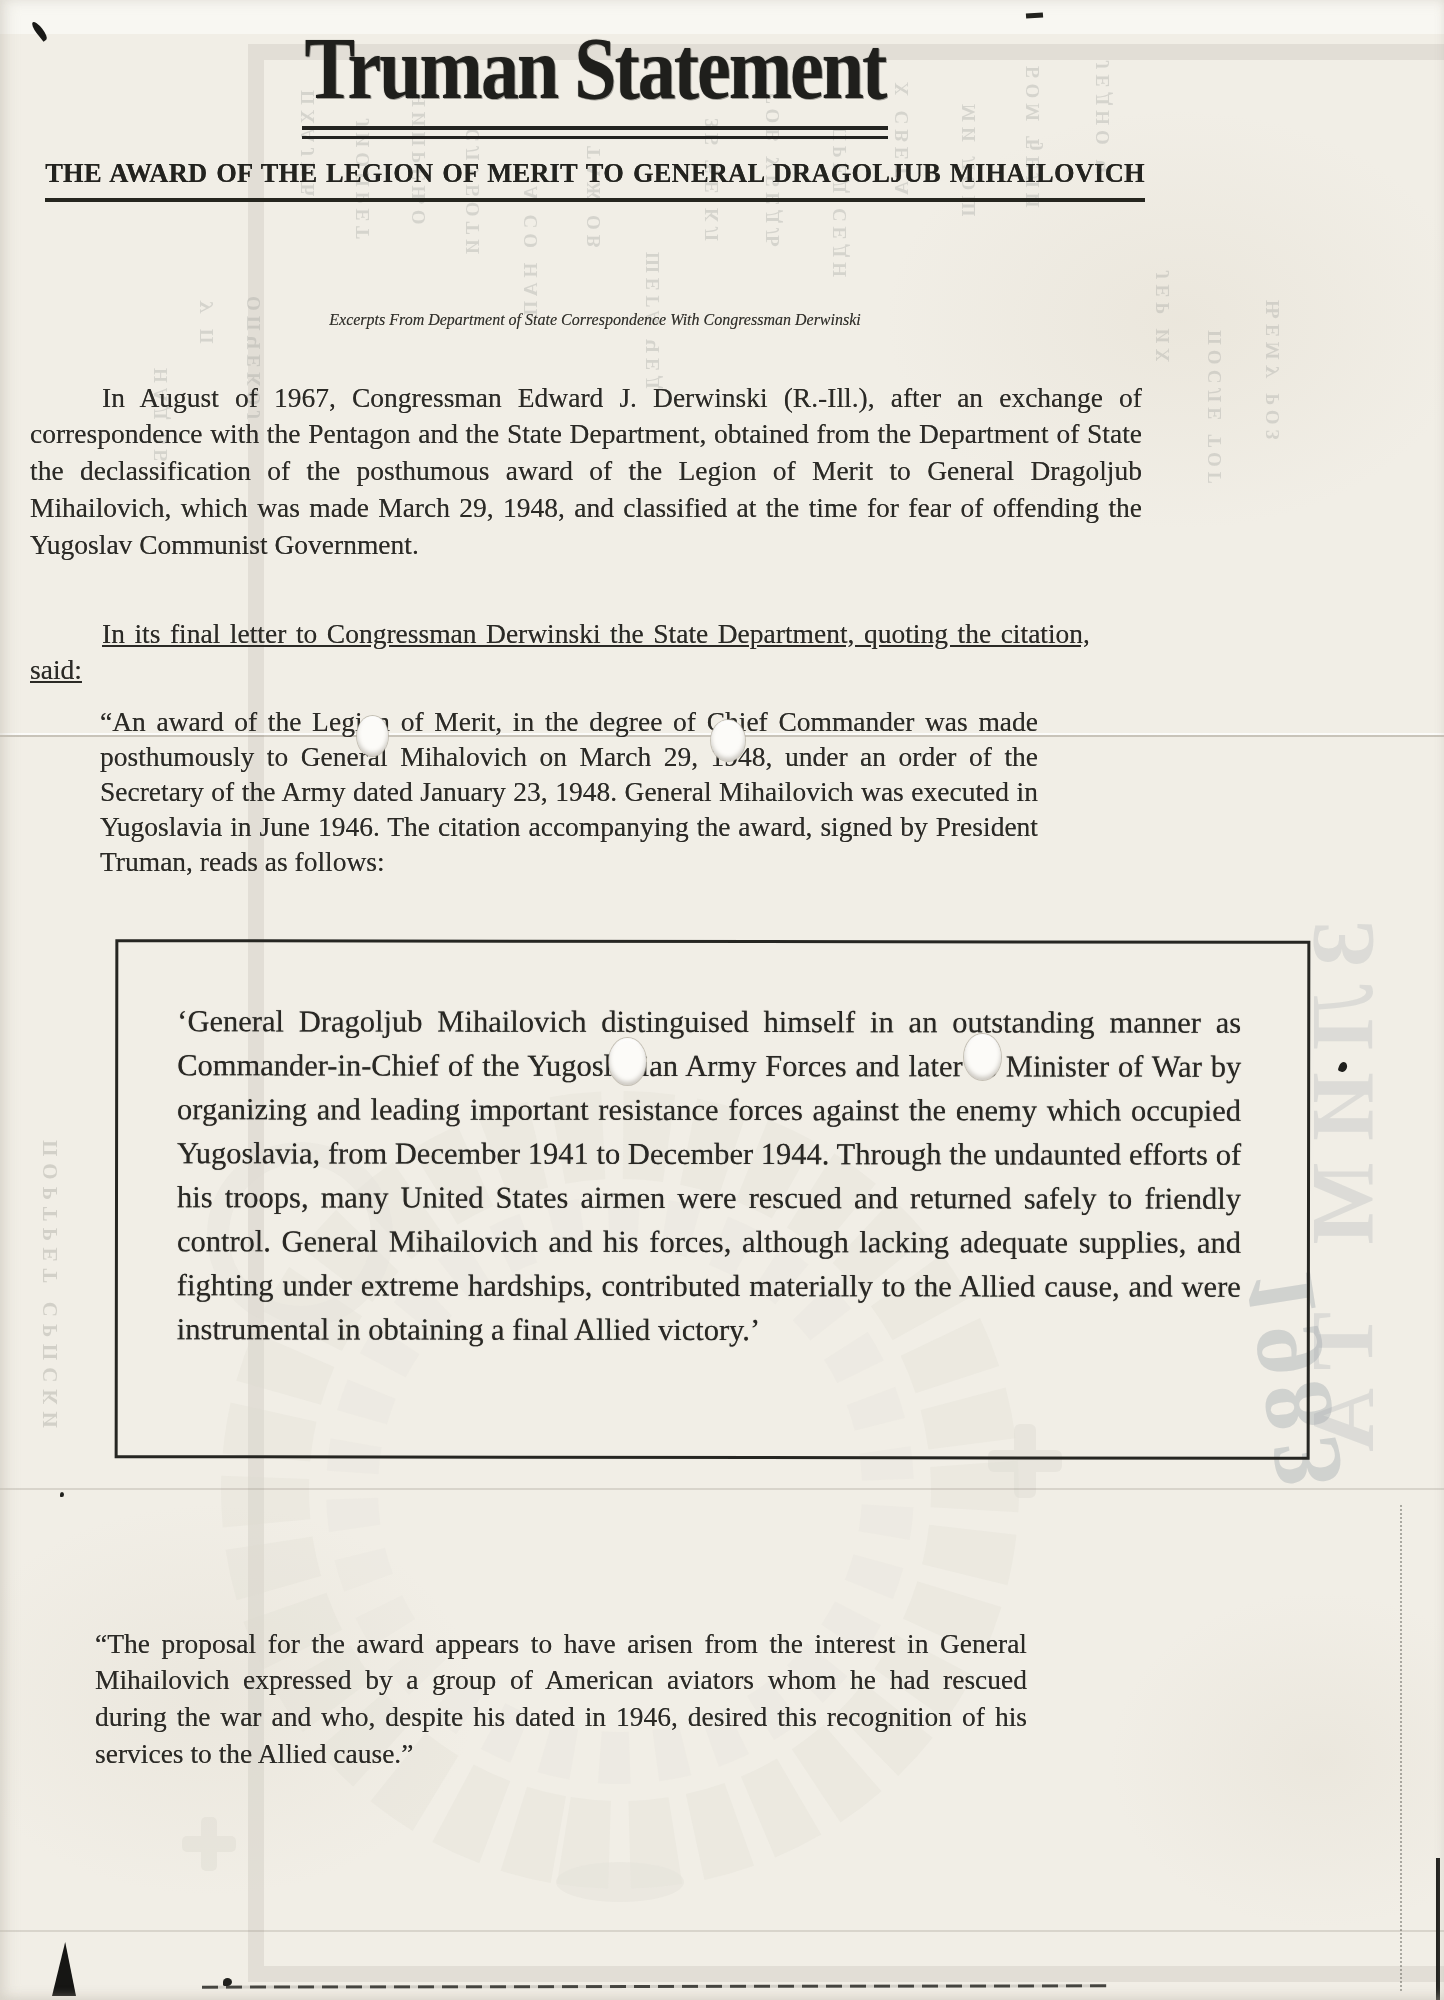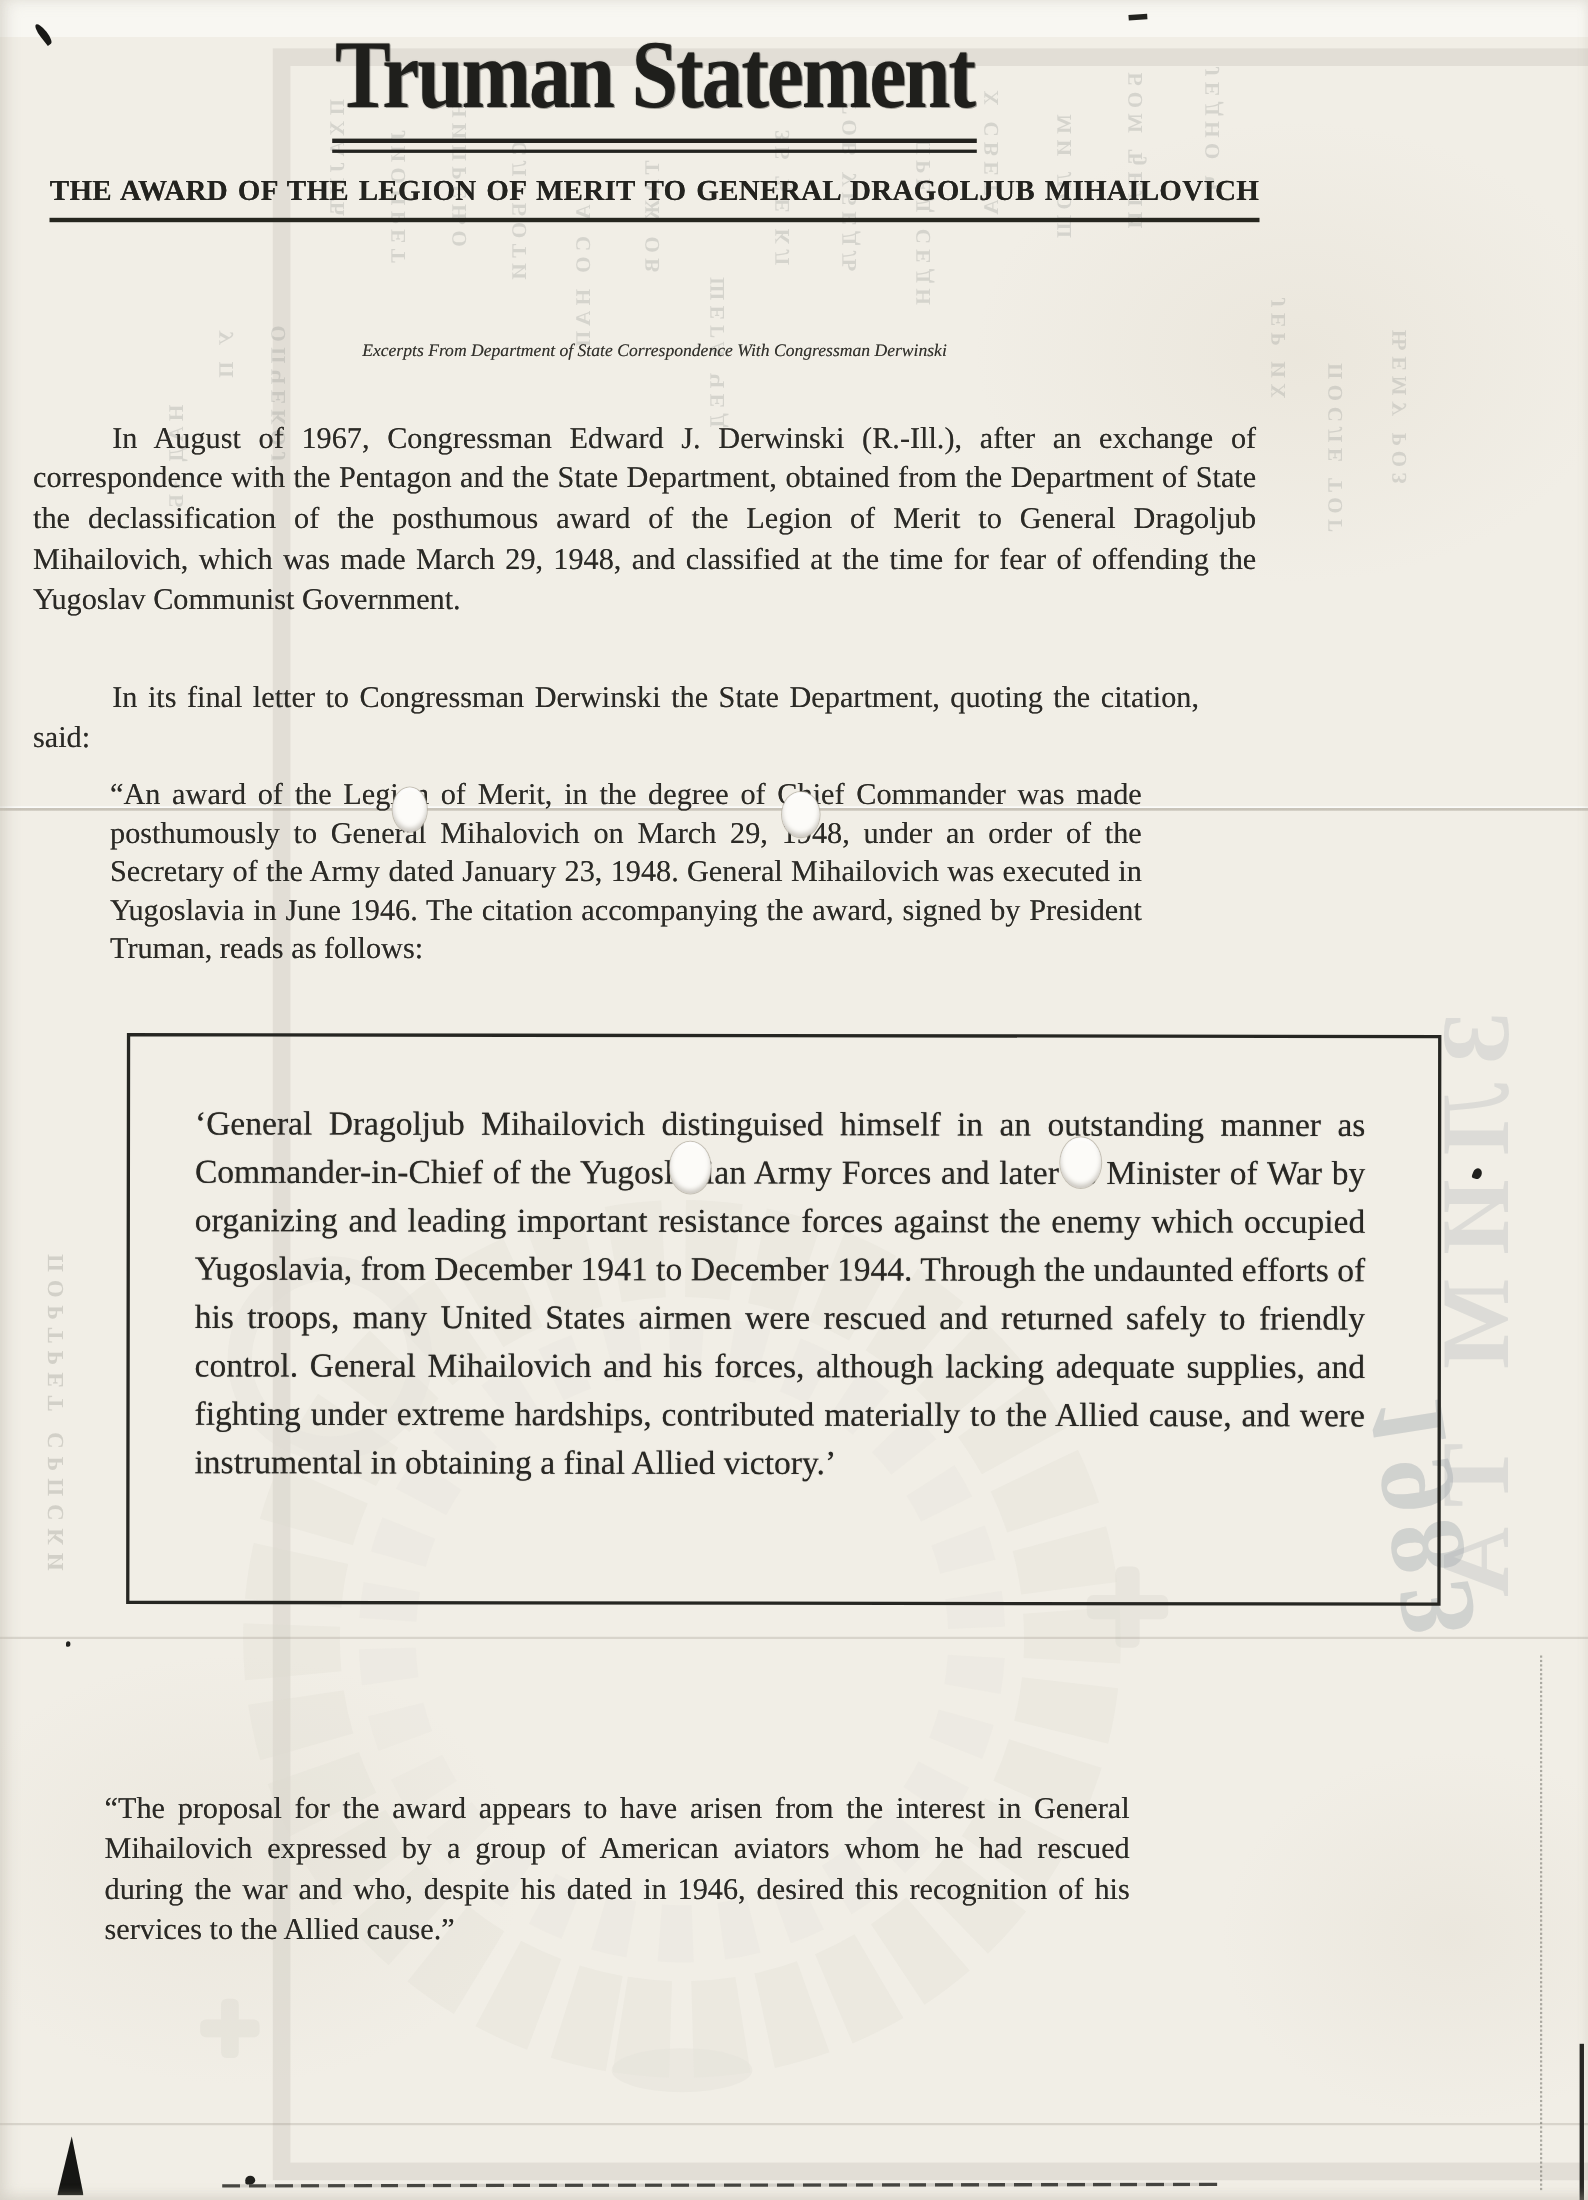--- a/index.html
+++ b/index.html
@@ -62,21 +62,21 @@
     border-top:4px solid #232320; border-bottom:3px solid #232320;}
   .heading-wrap{position:absolute; top:158px; left:0; width:100%; text-align:center;}
   .doc-heading{display:inline-block; font-weight:bold; font-size:26.5px; letter-spacing:.2px;
     word-spacing:2px; color:#23231f; padding-bottom:9px; border-bottom:4px solid #26261f;
     text-shadow:0 0 .6px rgba(35,35,31,.8);}
   .subtitle{position:absolute; top:268px; left:0; width:100%; text-align:center;
     font-style:italic; font-size:16px; color:#33322d; text-shadow:0 0 .5px rgba(51,50,45,.6);margin-top:43px;}
   .body-text{font-size:27.5px; line-height:36.8px; text-align:justify;
     text-shadow:0 0 .6px rgba(43,42,38,.65);}
   .p-intro{position:absolute; top:352px; left:0; width:1112px; text-indent:72px;}
-  .p-final{position:absolute; top:588px; left:0; width:1060px; text-indent:72px;}
+  .p-final{position:absolute; top:588px; left:0; width:1060px; text-indent:72px;text-decoration:underline;}
   .p-award{position:absolute; top:676px; left:70px; width:938px; line-height:35.2px;}
   .citation-box{position:absolute; top:940px; left:85px; width:1195px; height:519px;
     border:3px solid #262622; box-sizing:border-box; padding:57px 66px 0 59px;
     transform:rotate(.08deg);}
   .citation-text{font-size:30.5px; line-height:44px; text-align:justify; color:#292824;
     text-shadow:0 0 .7px rgba(41,40,36,.7);}
   .p-closing{position:absolute; top:1598px; left:65px; width:932px;}
 </style>
 </head>
 <body>

